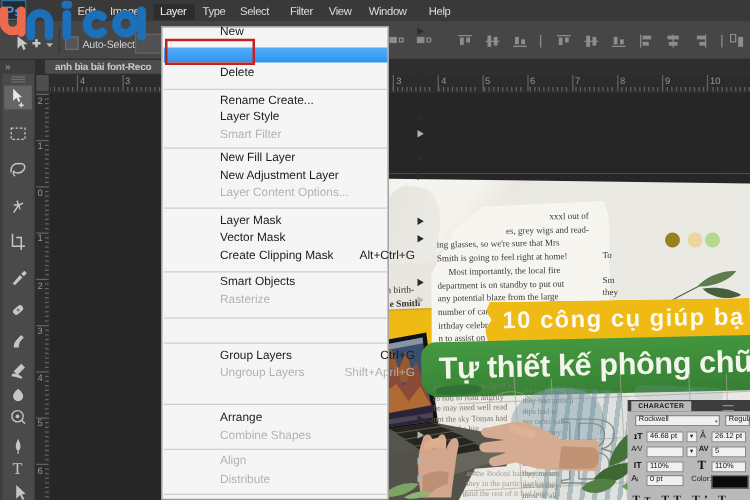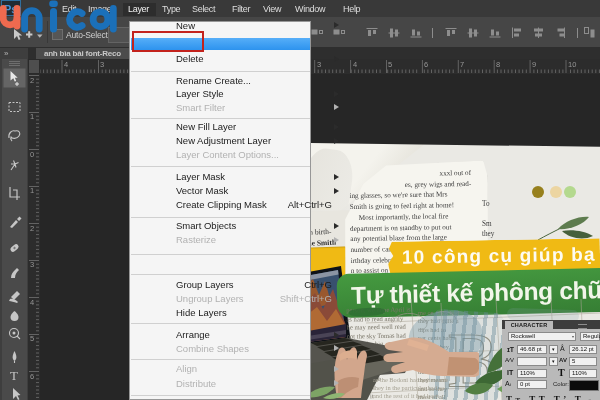--- a/index.html
+++ b/index.html
@@ -571,22 +571,21 @@
     <div class="sep" style="top:144.0px"></div>
     <div class="mi" style="top:148.2px">Layer Mask<span class="ar"></span></div>
     <div class="mi" style="top:162.2px">Vector Mask<span class="ar"></span></div>
     <div class="mi" style="top:175.7px">Create Clipping Mask<span class="sc">Alt+Ctrl+G</span></div>
     <div class="sep" style="top:194.5px"></div>
     <div class="mi" style="top:197.2px">Smart Objects<span class="ar"></span></div>
     <div class="mi dis" style="top:211.2px">Rasterize<span class="ar"></span></div>
     <div class="sep" style="top:231.5px"></div>
     <div class="sep" style="top:251.5px"></div>
     <div class="mi" style="top:255.7px">Group Layers<span class="sc">Ctrl+G</span></div>
-    <div class="mi dis" style="top:269.7px">Ungroup Layers<span class="sc">Shift+Ctrl+G</span></div>
-    <div class="mi" style="top:283.7px">Hide Layers</div>
+    <div class="mi dis" style="top:269.7px">Ungroup Layers<span class="sc">Shift+April+G</span></div>
     <div class="sep" style="top:300.5px"></div>
     <div class="mi" style="top:306.2px">Arrange<span class="ar"></span></div>
     <div class="mi dis" style="top:319.7px">Combine Shapes<span class="ar"></span></div>
     <div class="sep" style="top:337.0px"></div>
     <div class="mi dis" style="top:340.2px">Align<span class="ar"></span></div>
     <div class="mi dis" style="top:354.7px">Distribute<span class="ar"></span></div>
     <div class="sep" style="top:373.0px"></div>
     <div style="position:absolute;left:2px;top:9px;width:68px;height:16.5px;border:2.5px solid #c3221c;"></div>
   </div>
 <svg class="abs" style="left:0;top:0" width="130" height="42" viewBox="0 0 130 42">

